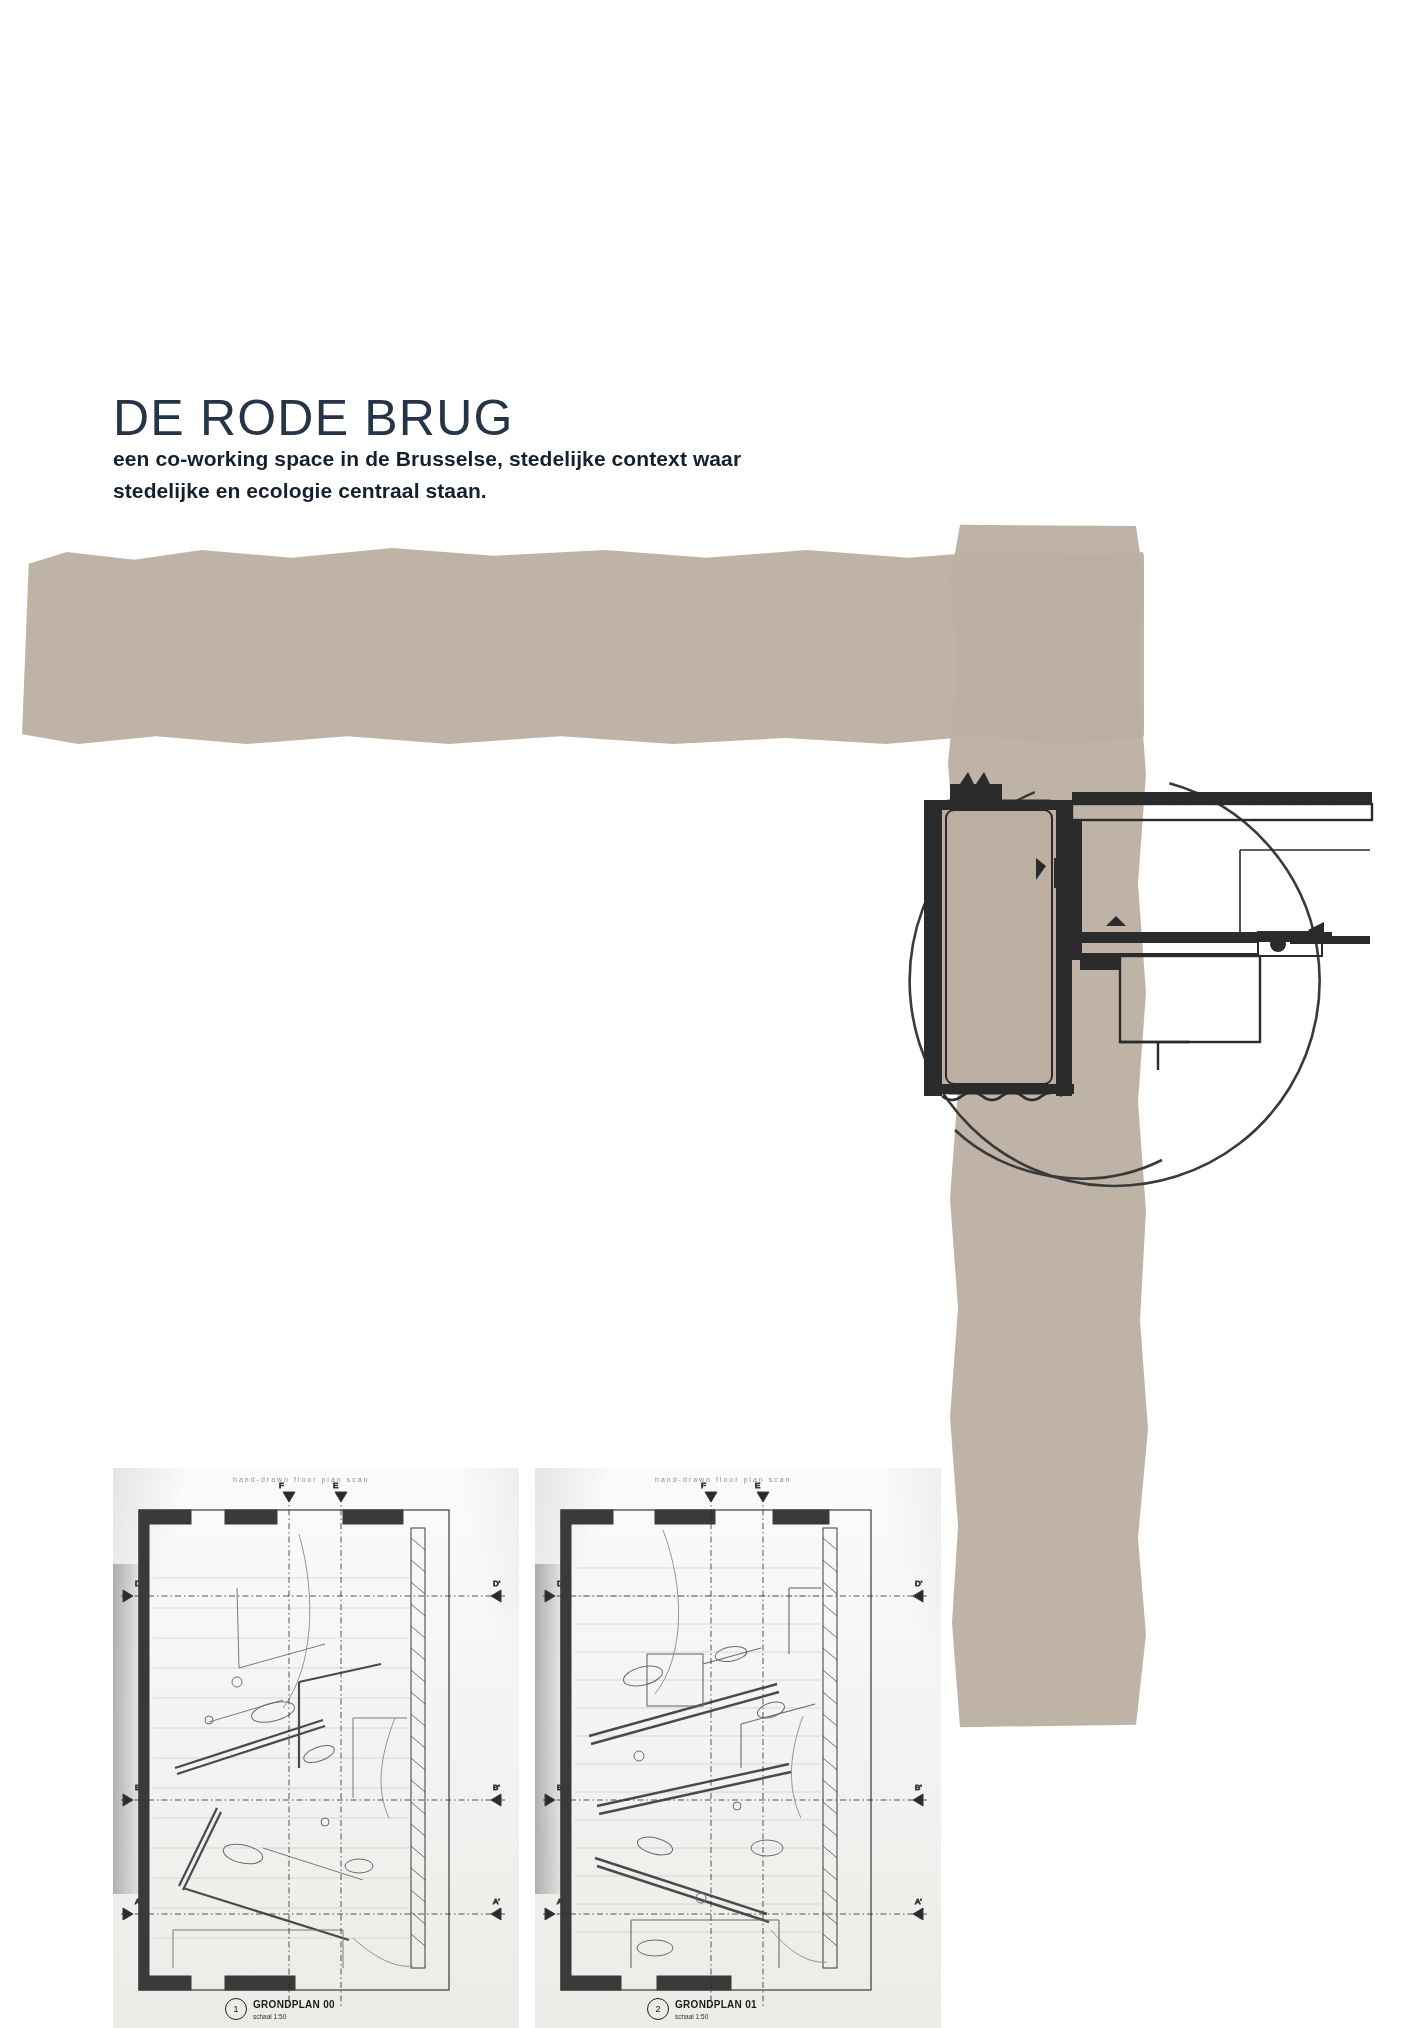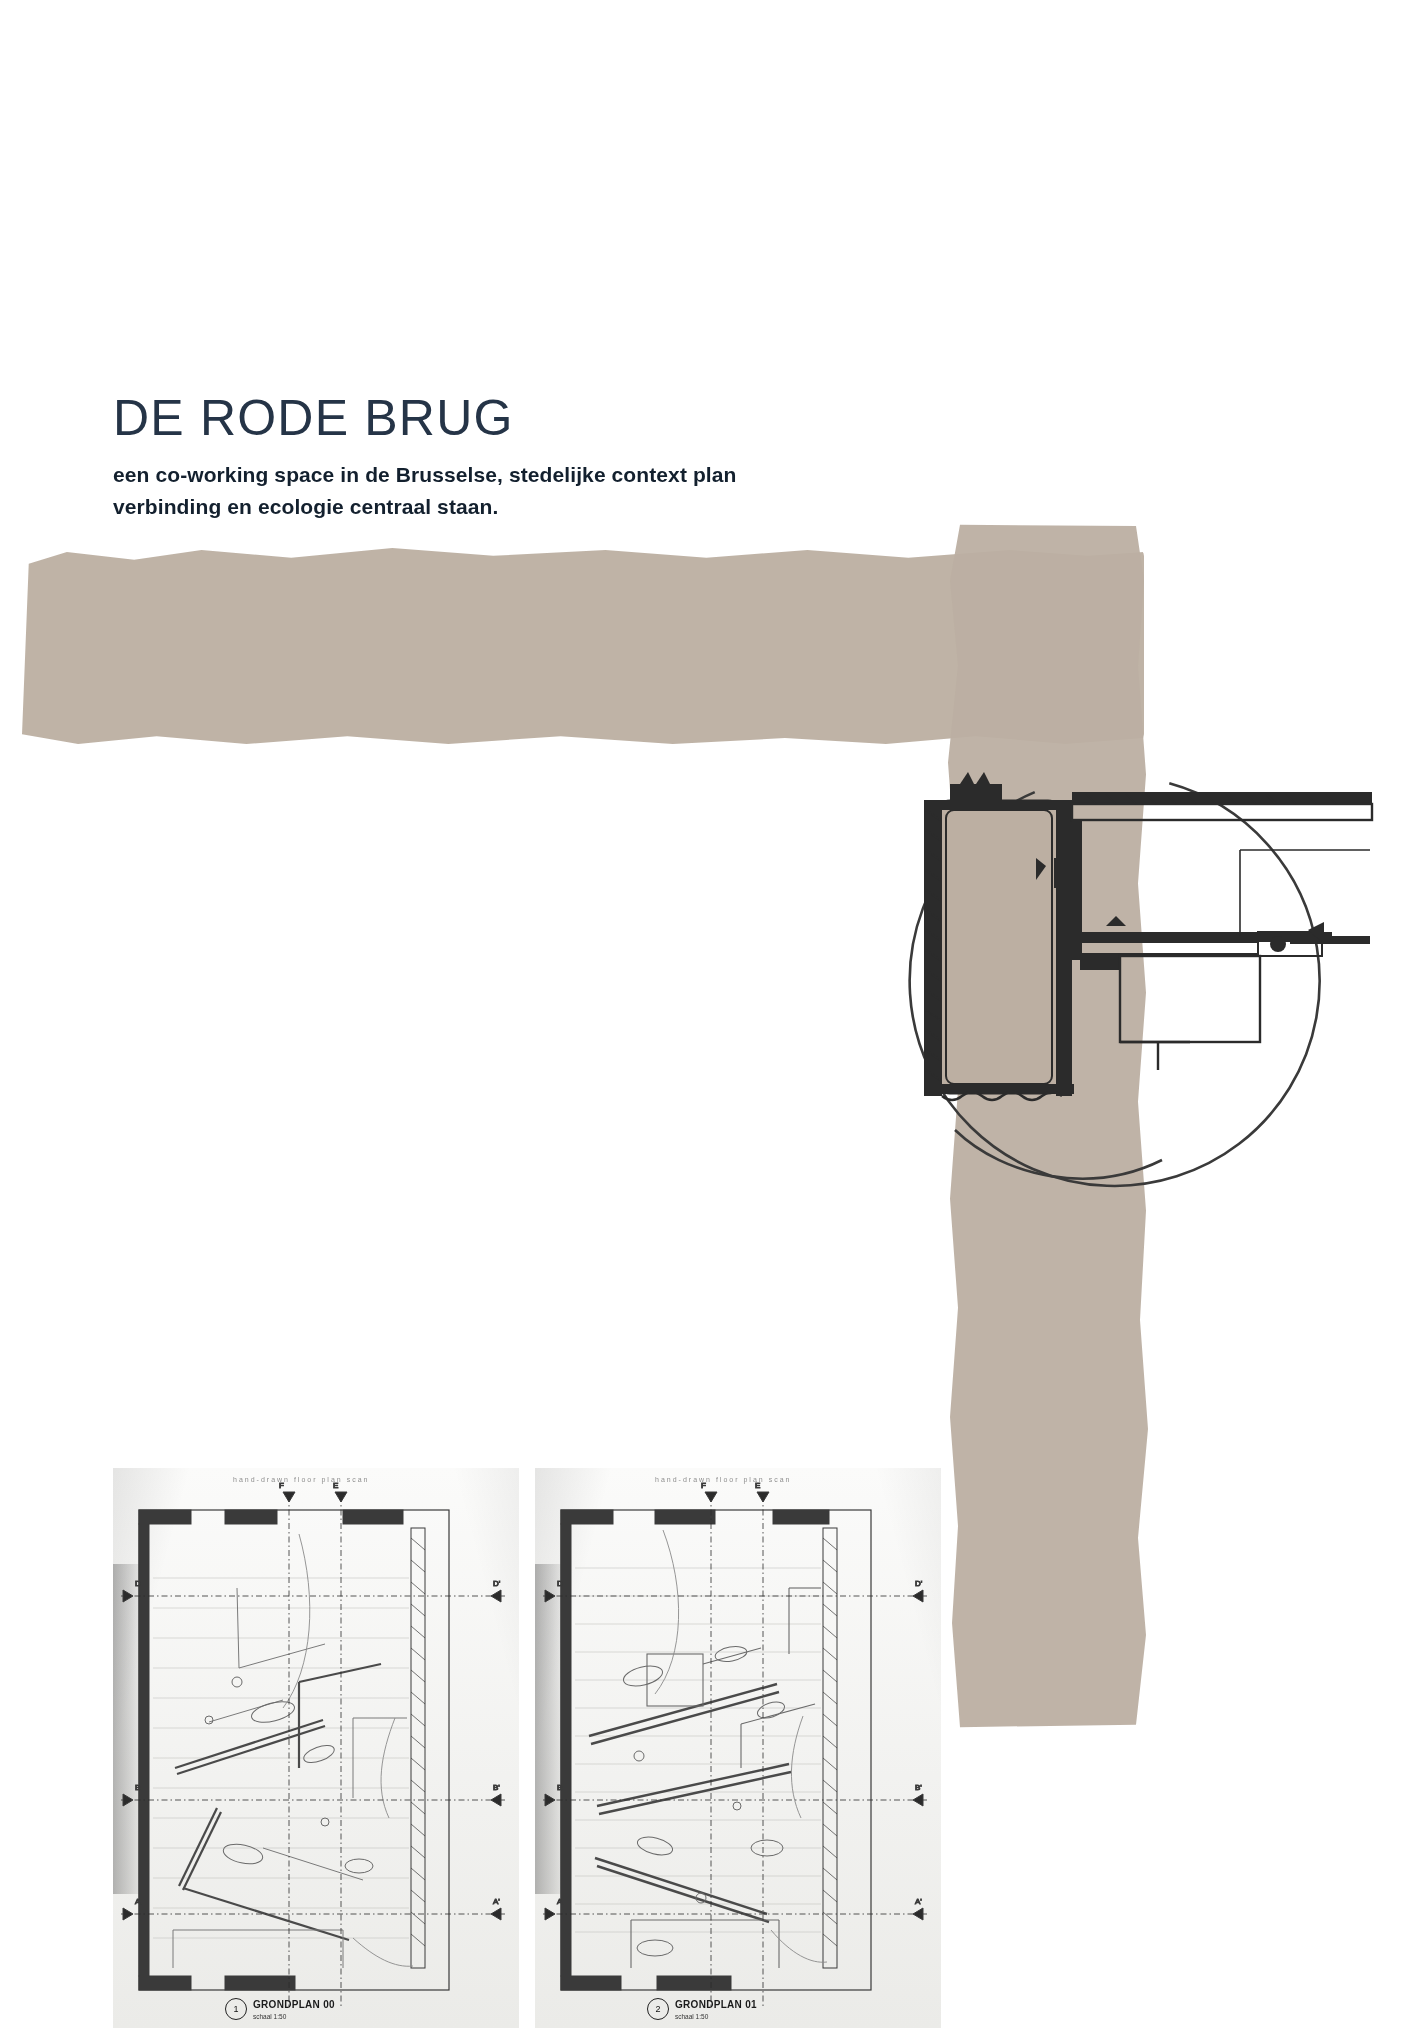--- a/index.html
+++ b/index.html
@@ -63,21 +63,21 @@
     left: 113px;
     top: 393px;
     width: 760px;
   }
   .doc-title {
     font-family: "Liberation Sans", sans-serif;
     font-size: 50px;
     font-weight: 400;
     letter-spacing: 1.2px;
     color: #253447;
-    margin: 0 0 16px 0;
+    margin: 0 0 0 0;
     line-height: 1;
   }
   .doc-subtitle {
     font-size: 21px;
     font-weight: 600;
     line-height: 1.5;
     color: #13202e;
     margin: 0;
     max-width: 730px;
     letter-spacing: 0.1px;
@@ -172,21 +172,21 @@
 </head>
 <body>
 
 <div class="brush-layer">
   <div class="brush-h"></div>
   <div class="brush-v"></div>
 </div>
 
 <div class="title-block">
   <h1 class="doc-title">DE RODE BRUG</h1>
-  <p class="doc-subtitle">een co-working space in de Brusselse, stedelijke context plan verbinding en ecologie centraal staan.</p>
+  <p class="doc-subtitle">een co-working space in de Brusselse, stedelijke context waar stedelijke en ecologie centraal staan.</p>
 </div>
 
 <div class="detail-drawing">
   <svg width="620" height="640" viewBox="0 0 620 640" fill="none" xmlns="http://www.w3.org/2000/svg">
     <g>
       <path d="M300 36 A 205 205 0 1 1 120 330 A 205 205 0 0 1 300 36 Z" stroke="#3a3a3a" stroke-width="2.6" fill="none" stroke-dasharray="1150 1290" stroke-dashoffset="-60"></path>
       <path d="M145 390 C 195 438, 282 455, 352 420" stroke="#3a3a3a" stroke-width="2.6" fill="none"></path>
     </g>
 
     <g>

